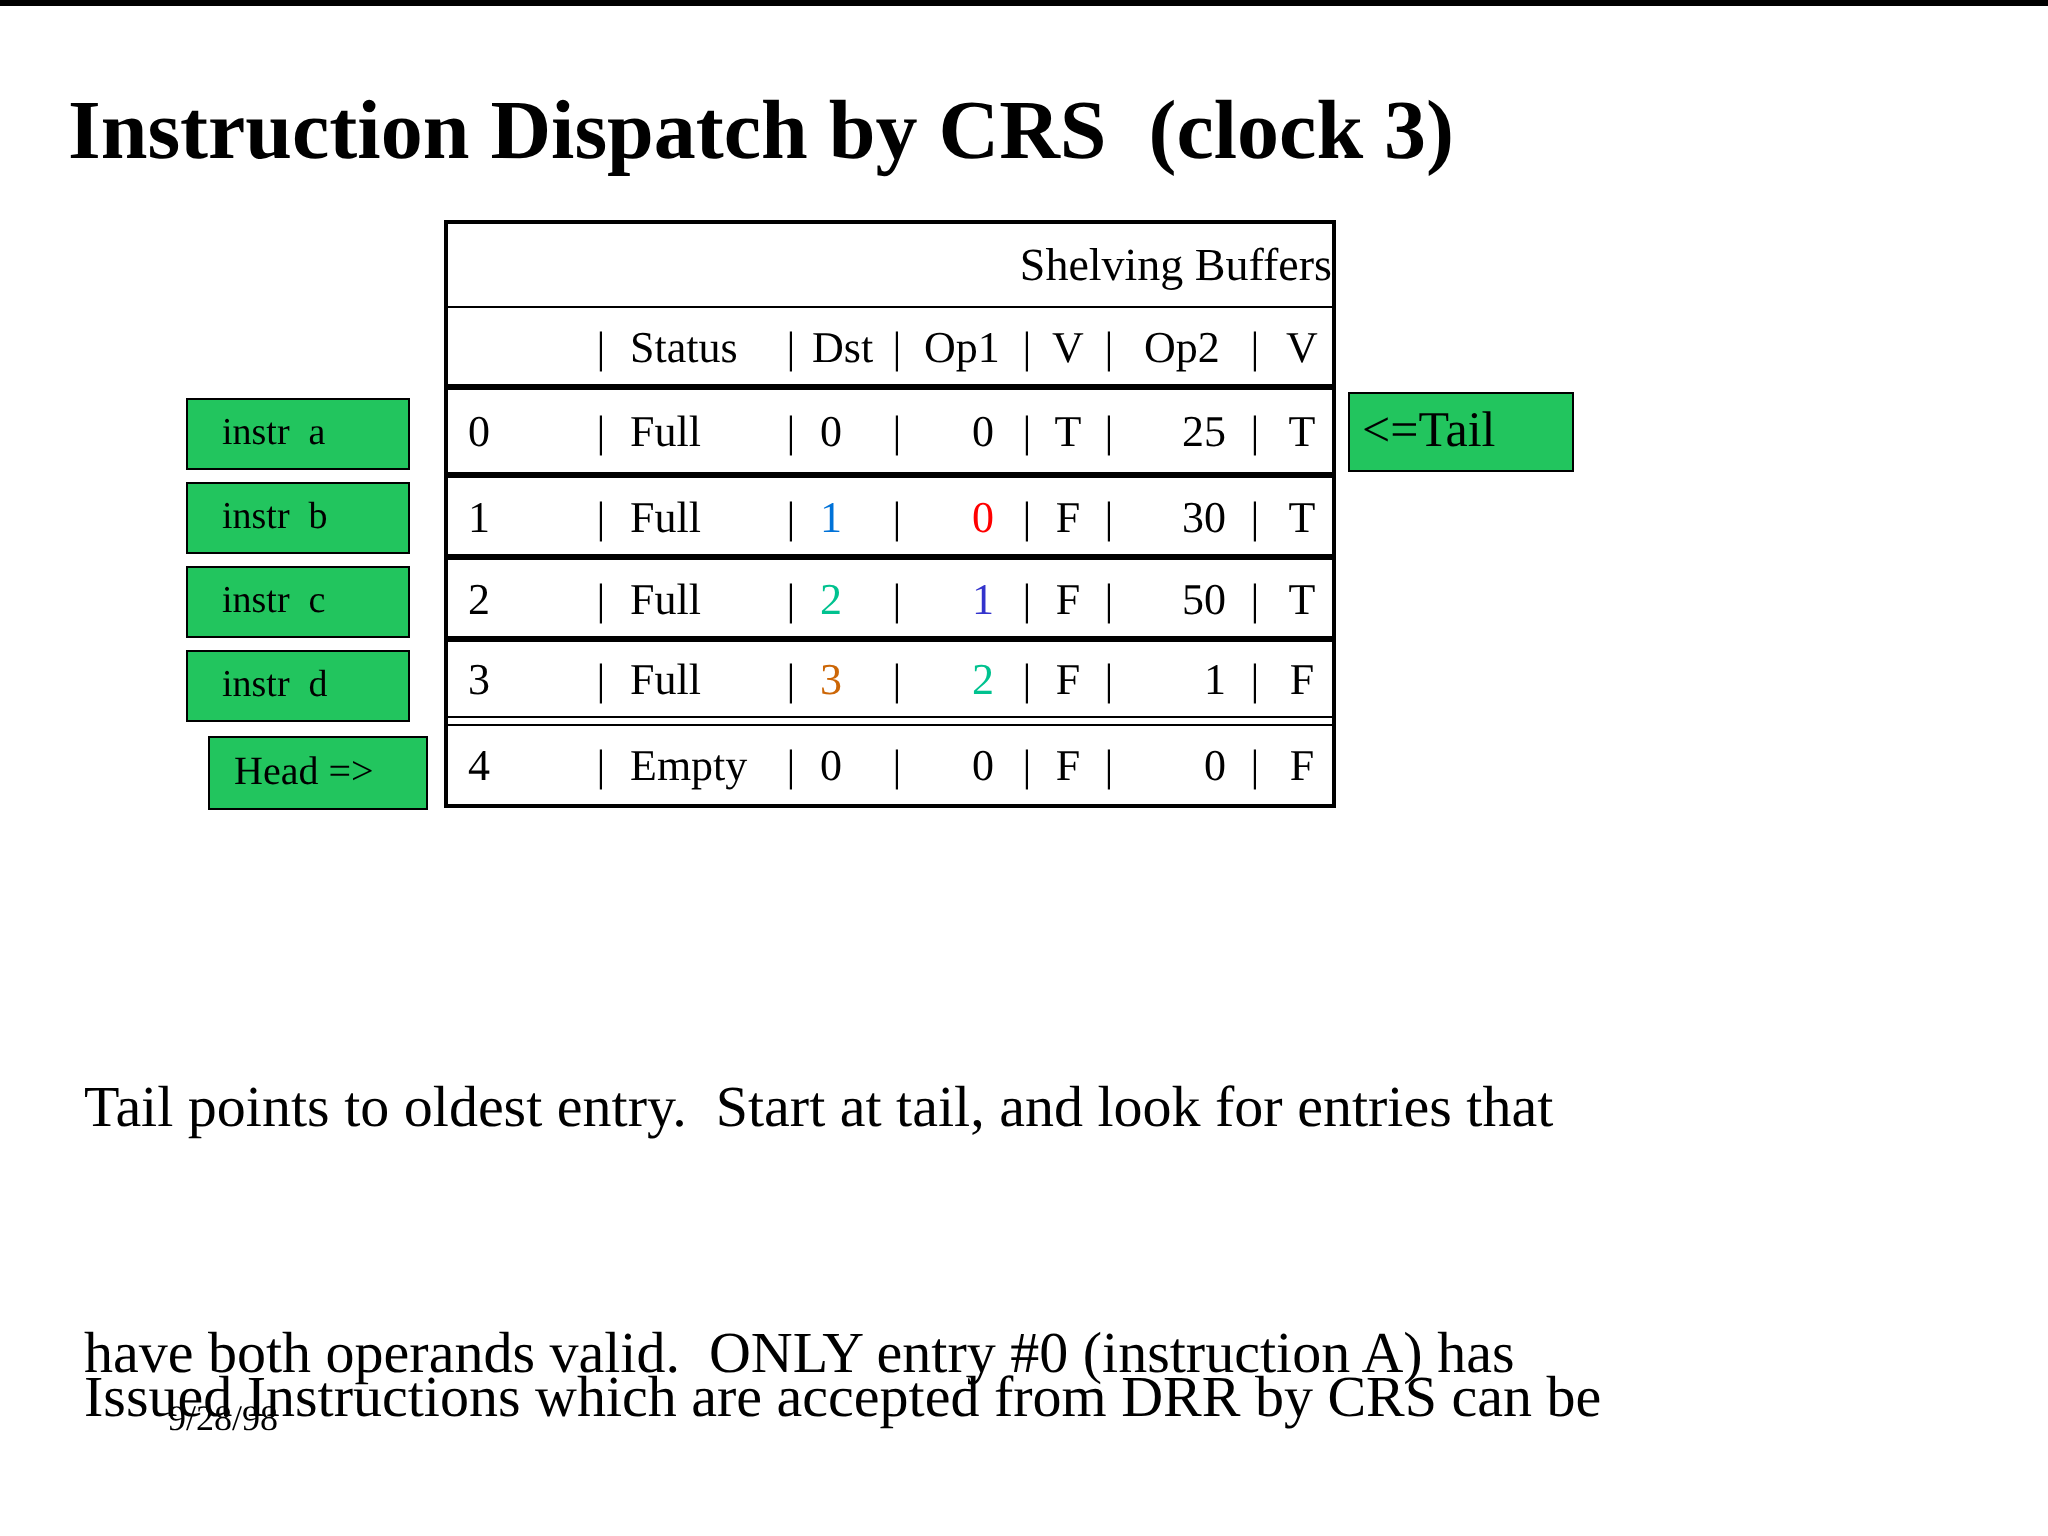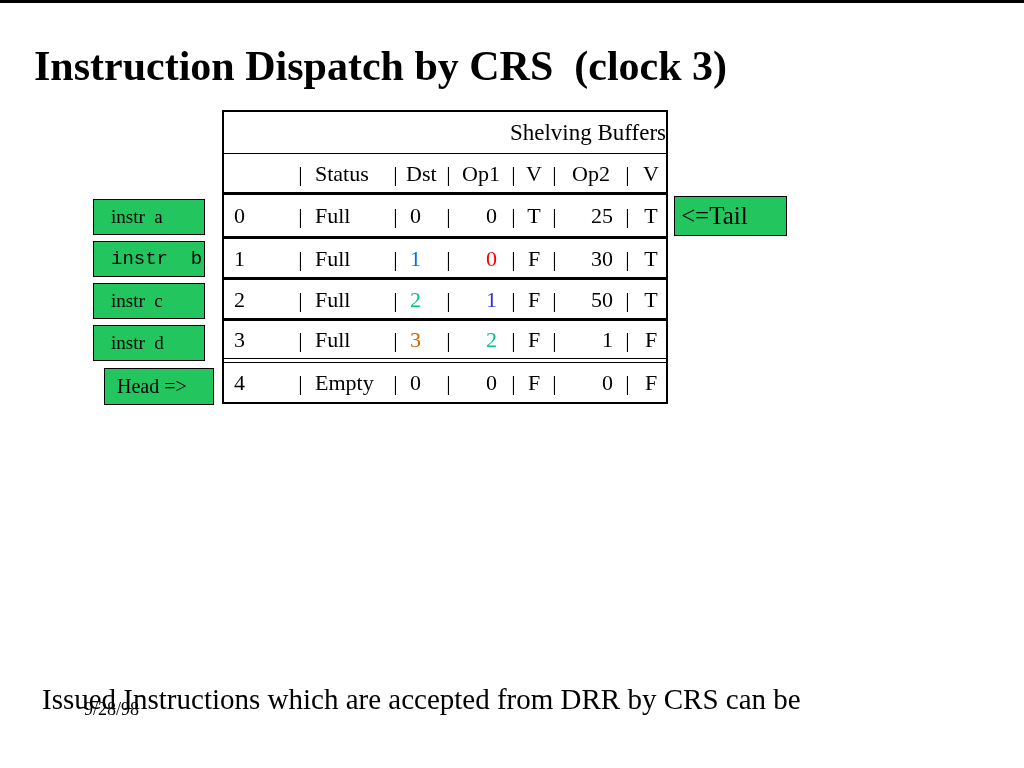--- a/index.html
+++ b/index.html
@@ -24,21 +24,21 @@
   .side-box {
     position: absolute;
     border: 1px solid #000;
     font-size: 19px;
     line-height: 34px;
     white-space: pre;
     background: #22c55e;
   }
   .instr-box { left: 93px; width: 112px; height: 36px; padding-left: 17px; }
   #instr-a { top: 199px; }
-  #instr-b { top: 241px; font-family: Liberation Mono, monospace; }
+  #instr-b { top: 241px; }
   #instr-c { top: 283px; }
   #instr-d { top: 325px; }
   #head-box { left: 104px; top: 368px; width: 110px; height: 37px; padding-left: 12px; font-size: 20px; line-height: 35px; }
   #tail-box { left: 674px; top: 196px; width: 113px; height: 40px; padding-left: 6px; font-size: 25px; line-height: 38px; }
   
   .shelf-table {
     position: absolute; left: 222px; top: 110px;
     width: 446px;
     border: 2px solid #000;
     background: #fff;
@@ -193,20 +193,22 @@
     <span class="c-v1">F</span>
     <span class="pipe">|</span>
     <span class="c-op2">0</span>
     <span class="pipe">|</span>
     <span class="c-v2">F</span>
   </div>
 
 </div>
 
 <div class="para" id="para1">
+  <div>Tail points to oldest entry.  Start at tail, and look for entries that</div>
+  <div>have both operands valid.  ONLY entry #0 (instruction A) has</div>
   
 </div>
 
 <div class="para" id="para2">
   <div>Issued Instructions which are accepted from DRR by CRS can be</div>
   
 </div>
 
 <div class="slide-date">9/28/98</div>
 

